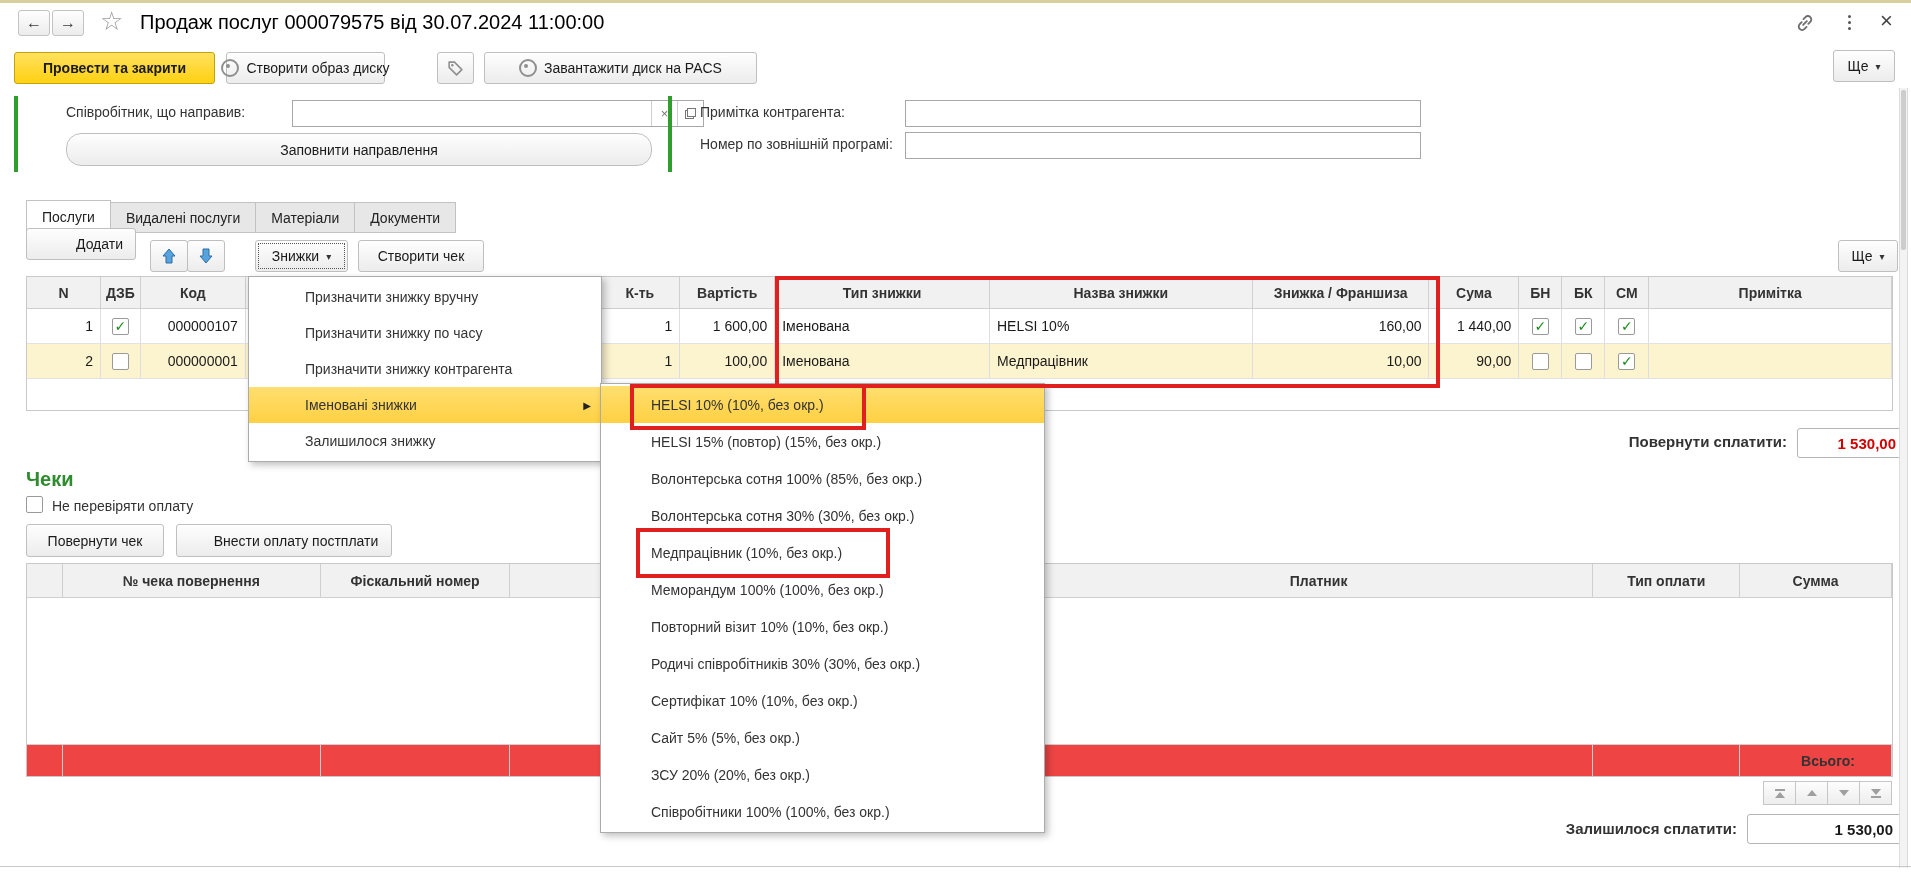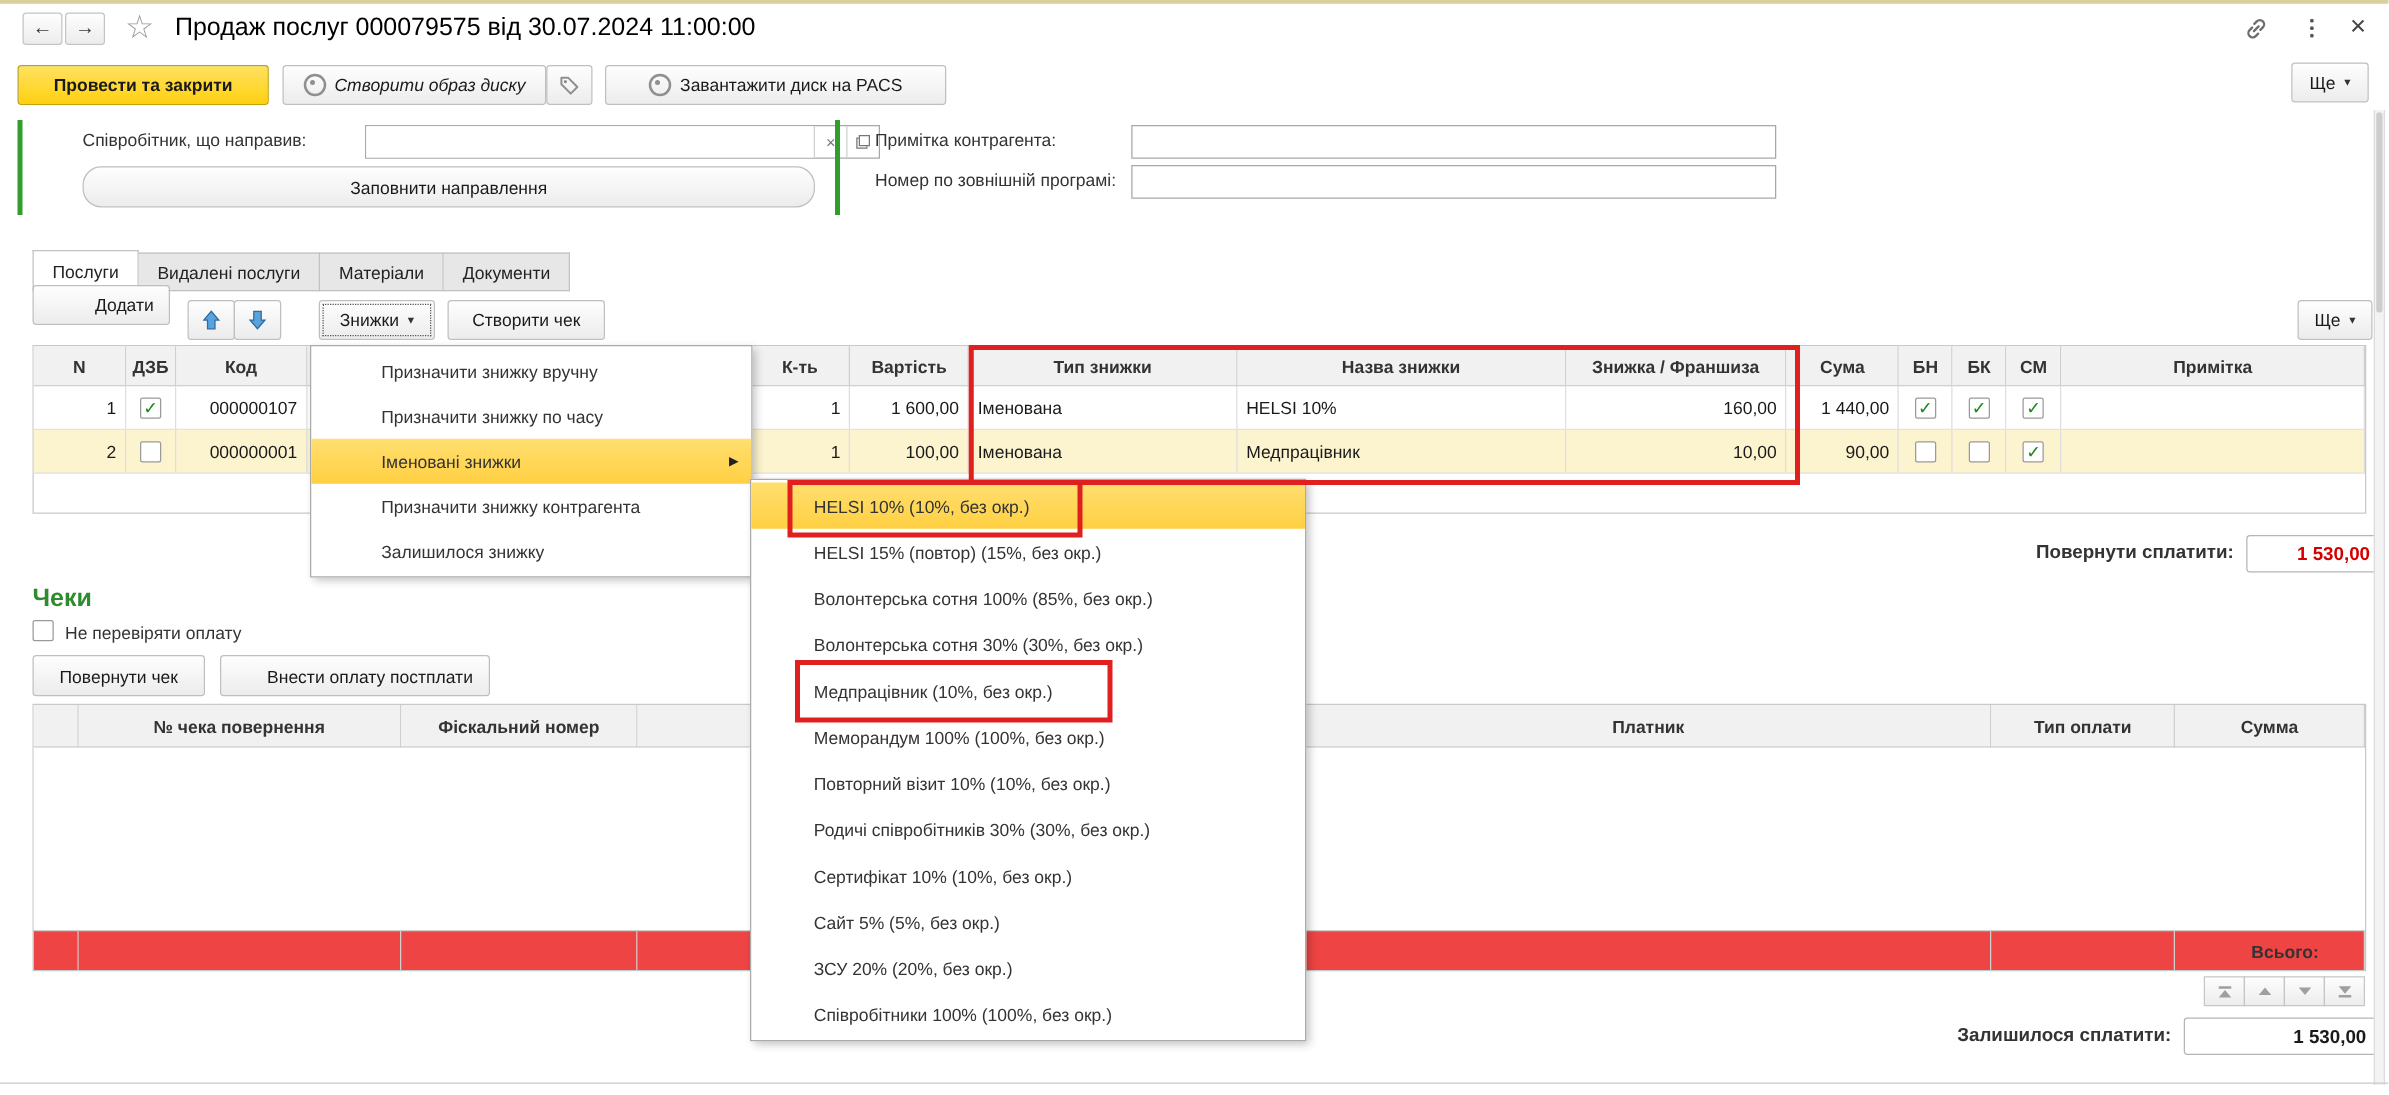--- a/index.html
+++ b/index.html
@@ -135,21 +135,21 @@
       <i></i>
       <i></i>
   </div>
   <div class="abs close-x" style="left:1880px;top:10px;">
     <span>×</span>
   </div>
 
   <div class="abs btn btn-primary" style="left:14px;top:52px;width:201px;">
       <span>Провести та закрити</span>
     </div>
-  <div class="abs btn" style="left:226px;top:52px;width:211px;font-style:italic;">
+  <div class="abs btn" style="left:226px;top:52px;width:159px;">
     <span class="disc-ico"></span>
     <span>Створити образ диску</span>
   </div>
   <div class="abs btn" style="left:437px;top:52px;width:37px;padding:0;">
     <svg width="17" height="17" viewBox="0 0 16 16">
       <path d="M2 2 h5 l7 7 -5 5 -7 -7 z" fill="none" stroke="#8f8f8f" stroke-width="1.5" stroke-linejoin="round"></path>
       <circle cx="5" cy="5" r="1.2" fill="#8f8f8f"></circle>
     </svg>
   </div>
   <div class="abs btn" style="left:484px;top:52px;width:273px;">
@@ -361,28 +361,28 @@
     <span>1 530,00</span>
     </div>
 
   <div class="menu" style="left:248px;top:276px;width:352px;">
     <div class="mi">
       <span>Призначити знижку вручну</span>
       </div>
     <div class="mi">
       <span>Призначити знижку по часу</span>
       </div>
+    <div class="mi">
+      <span>Призначити знижку контрагента</span>
+      </div>
     <div class="mi hl">
       <span>Іменовані знижки</span>
       <span class="arr">▶</span>
       </div>
     <div class="mi">
-      <span>Призначити знижку контрагента</span>
-      </div>
-    <div class="mi">
       <span>Залишилося знижку</span>
       </div>
   </div>
 
   <div class="menu" style="left:600px;top:383px;width:443px;">
     <div class="smi hl">
         <span>HELSI 10% (10%, без окр.)</span>
       </div>
     <div class="smi">
         <span>HELSI 15% (повтор) (15%, без окр.)</span>

